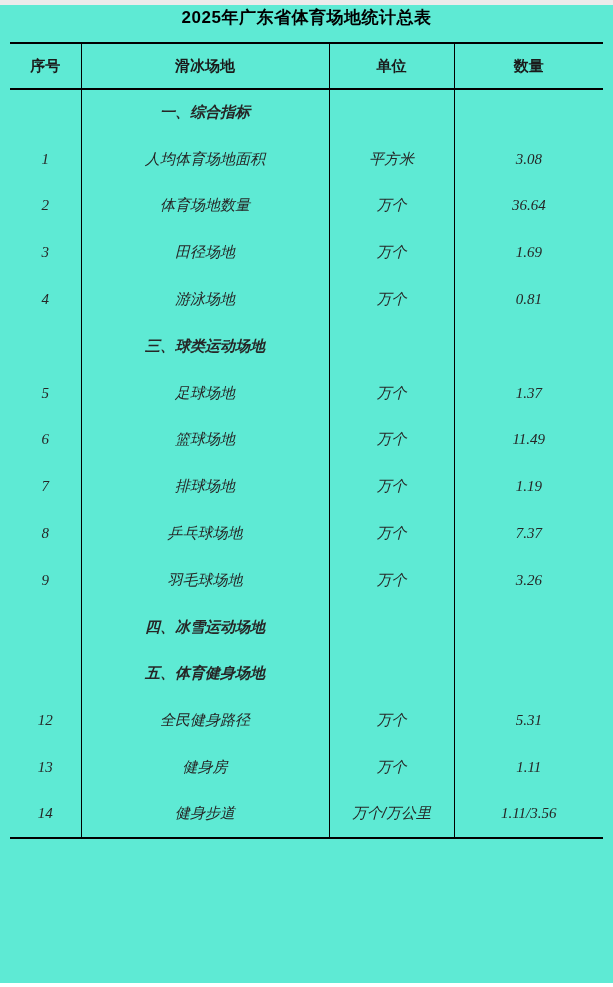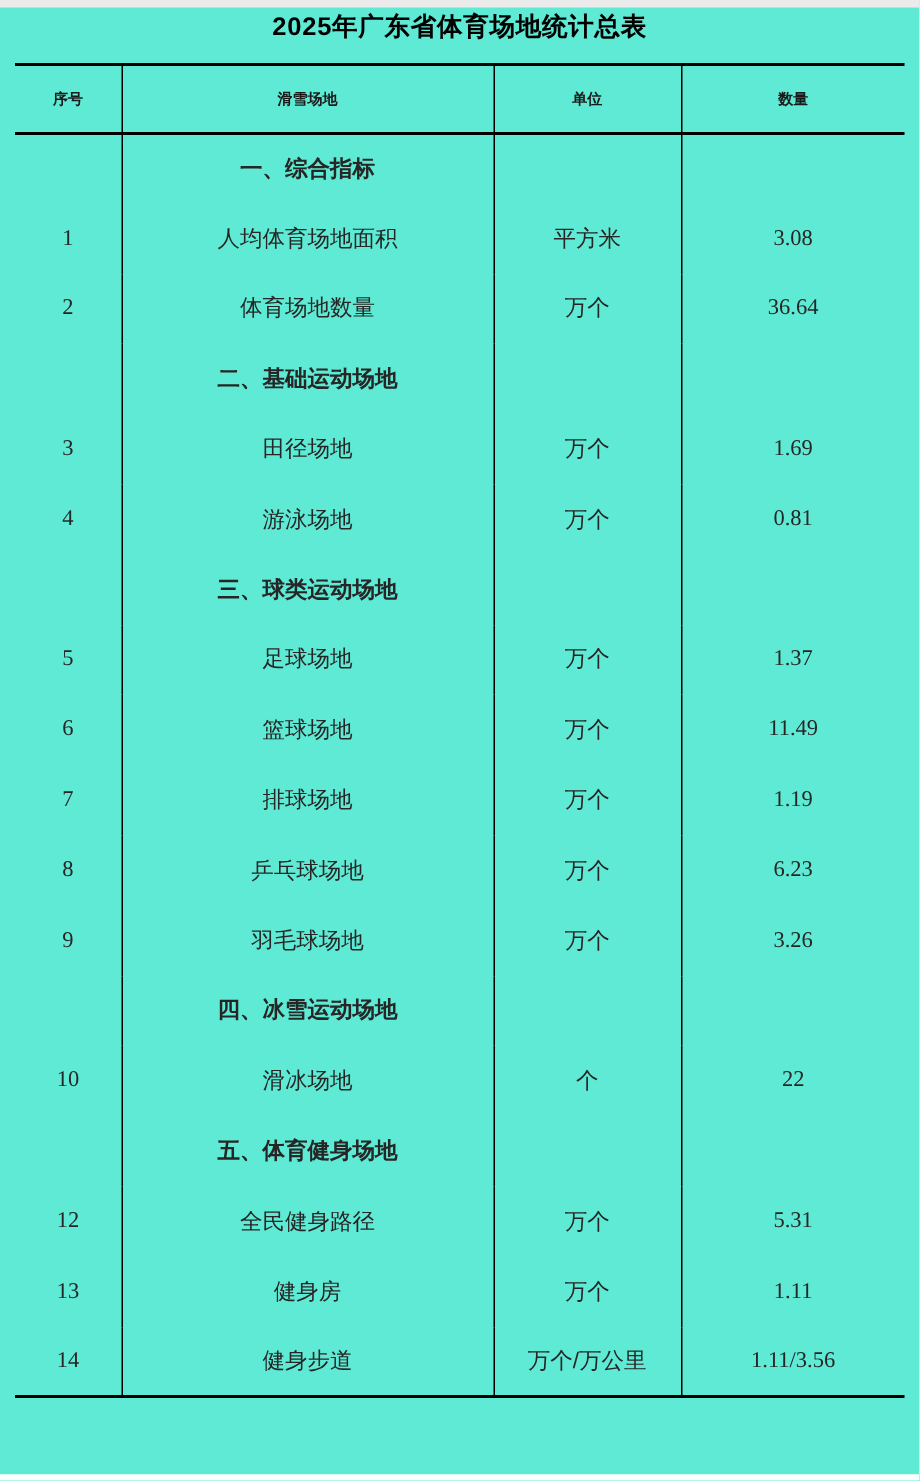--- a/index.html
+++ b/index.html
@@ -38,36 +38,37 @@
     table-layout: fixed;
     border-top: 2px solid #000000;
     border-bottom: 2px solid #000000;
   }
   table.stats thead tr {
     height: 46px;
     border-bottom: 2px solid #000000;
   }
   table.stats tbody tr {
     height: 46.8px;
+    font-style: italic;
   }
   table.stats th,
   table.stats td {
     border-left: 1px solid #000000;
     text-align: center;
     vertical-align: middle;
     padding: 0;
     overflow: hidden;
     white-space: nowrap;
   }
   table.stats th:first-child,
   table.stats td:first-child {
     border-left: none;
   }
   table.stats th {
-    font-size: 10px;
+    font-size: 15px;
     font-weight: bold;
     color: #1a1a1a;
   }
   table.stats td {
     font-size: 15px;
     color: #262626;
   }
   td.num {
     font-family: "Liberation Serif", serif;
     font-size: 15.5px;
@@ -86,21 +87,21 @@
   <table class="stats">
     <colgroup>
       <col style="width:71px">
       <col style="width:248px">
       <col style="width:125px">
       <col style="width:149px">
     </colgroup>
     <thead>
       <tr>
         <th>序号</th>
-        <th>滑雪场地</th>
+        <th>滑冰场地</th>
         <th>单位</th>
         <th>数量</th>
       </tr>
     </thead>
     <tbody>
         <tr>
           <td class="num"></td>
           <td class="section-name">一、综合指标</td>
           <td></td>
           <td class="num"></td>
@@ -111,26 +112,20 @@
           <td>平方米</td>
           <td class="num">3.08</td>
         </tr>
         <tr>
           <td class="num">2</td>
           <td>体育场地数量</td>
           <td>万个</td>
           <td class="num">36.64</td>
         </tr>
         <tr>
-          <td class="num"></td>
-          <td class="section-name">二、基础运动场地</td>
-          <td></td>
-          <td class="num"></td>
-        </tr>
-        <tr>
           <td class="num">3</td>
           <td>田径场地</td>
           <td>万个</td>
           <td class="num">1.69</td>
         </tr>
         <tr>
           <td class="num">4</td>
           <td>游泳场地</td>
           <td>万个</td>
           <td class="num">0.81</td>
@@ -156,39 +151,33 @@
         <tr>
           <td class="num">7</td>
           <td>排球场地</td>
           <td>万个</td>
           <td class="num">1.19</td>
         </tr>
         <tr>
           <td class="num">8</td>
           <td>乒乓球场地</td>
           <td>万个</td>
-          <td class="num">6.23</td>
+          <td class="num">7.37</td>
         </tr>
         <tr>
           <td class="num">9</td>
           <td>羽毛球场地</td>
           <td>万个</td>
           <td class="num">3.26</td>
         </tr>
         <tr>
           <td class="num"></td>
           <td class="section-name">四、冰雪运动场地</td>
           <td></td>
           <td class="num"></td>
-        </tr>
-        <tr>
-          <td class="num">10</td>
-          <td>滑冰场地</td>
-          <td>个</td>
-          <td class="num">22</td>
         </tr>
         <tr>
           <td class="num"></td>
           <td class="section-name">五、体育健身场地</td>
           <td></td>
           <td class="num"></td>
         </tr>
         <tr>
           <td class="num">12</td>
           <td>全民健身路径</td>

